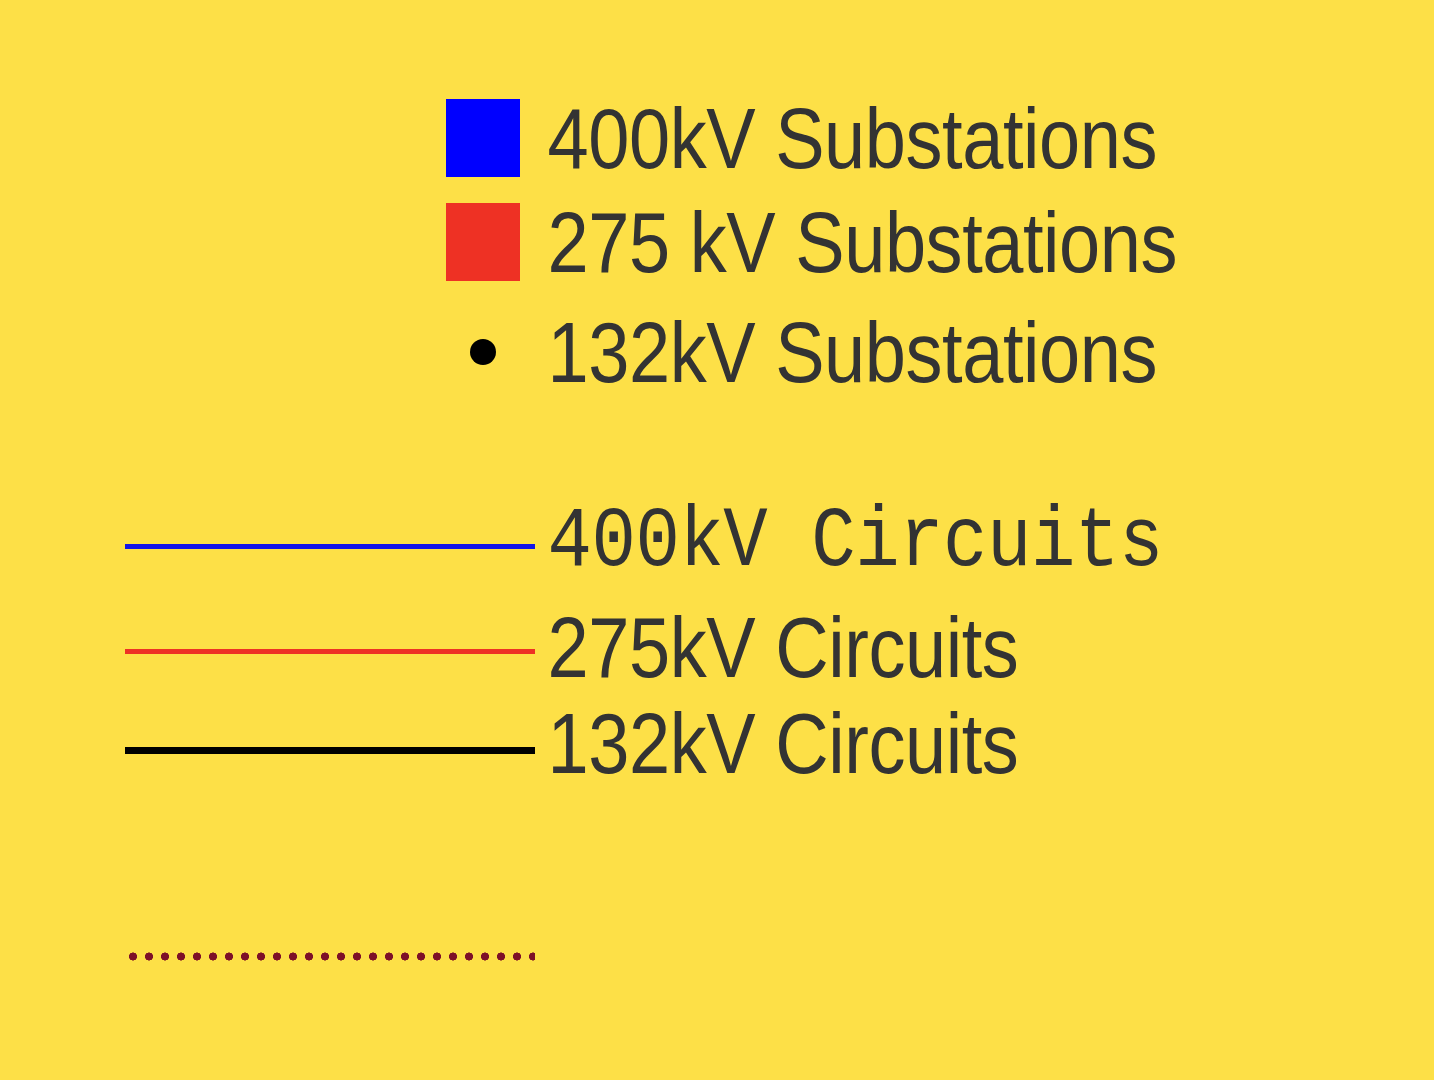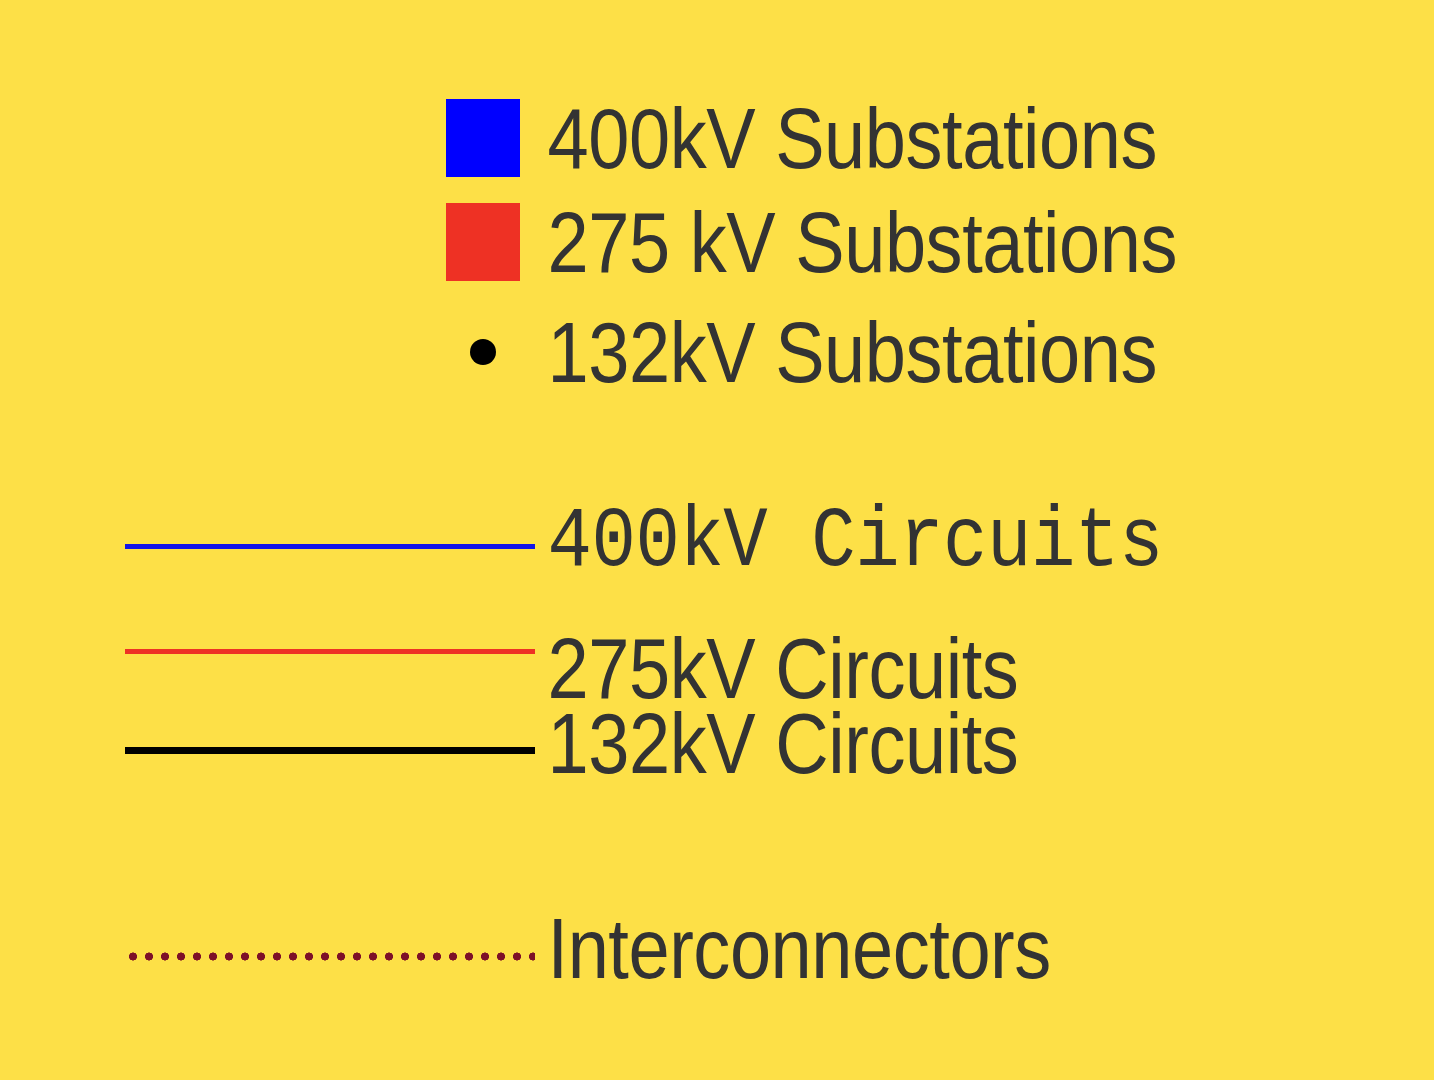--- a/index.html
+++ b/index.html
@@ -116,31 +116,28 @@
   <div class="line-cell" style="top:540px;">
     <span class="line-sample" style="height:5px; background:#1414e6;"></span>
   </div>
   <div class="legend-row" style="left:520px; top:499px;font-family:Liberation Mono, monospace;">
     <span class="legend-label">400kV Circuits</span>
   </div>
 
   <div class="line-cell" style="top:645px;">
     <span class="line-sample" style="height:5px; background:#ee3124;"></span>
   </div>
-  <div class="legend-row" style="left:520px; top:604px;margin-top:21px;">
+  <div class="legend-row" style="left:520px; top:604px;">
     <span class="legend-label">275kV Circuits</span>
   </div>
 
   <div class="line-cell" style="top:744px;">
     <span class="line-sample" style="height:7px; background:#000000;"></span>
   </div>
   <div class="legend-row" style="left:520px; top:700px;text-align:center;">
     <span class="legend-label">132kV Circuits</span>
   </div>
 
   <div class="line-cell" style="top:950px;">
     <span class="line-dotted" style="color:#7d1128;"></span>
   </div>
-  <div class="legend-row" style="left:520px; top:905px;">
-    <span class="legend-label">Interconnectors</span>
-  </div>
 
 </div>
 
 </body></html>

